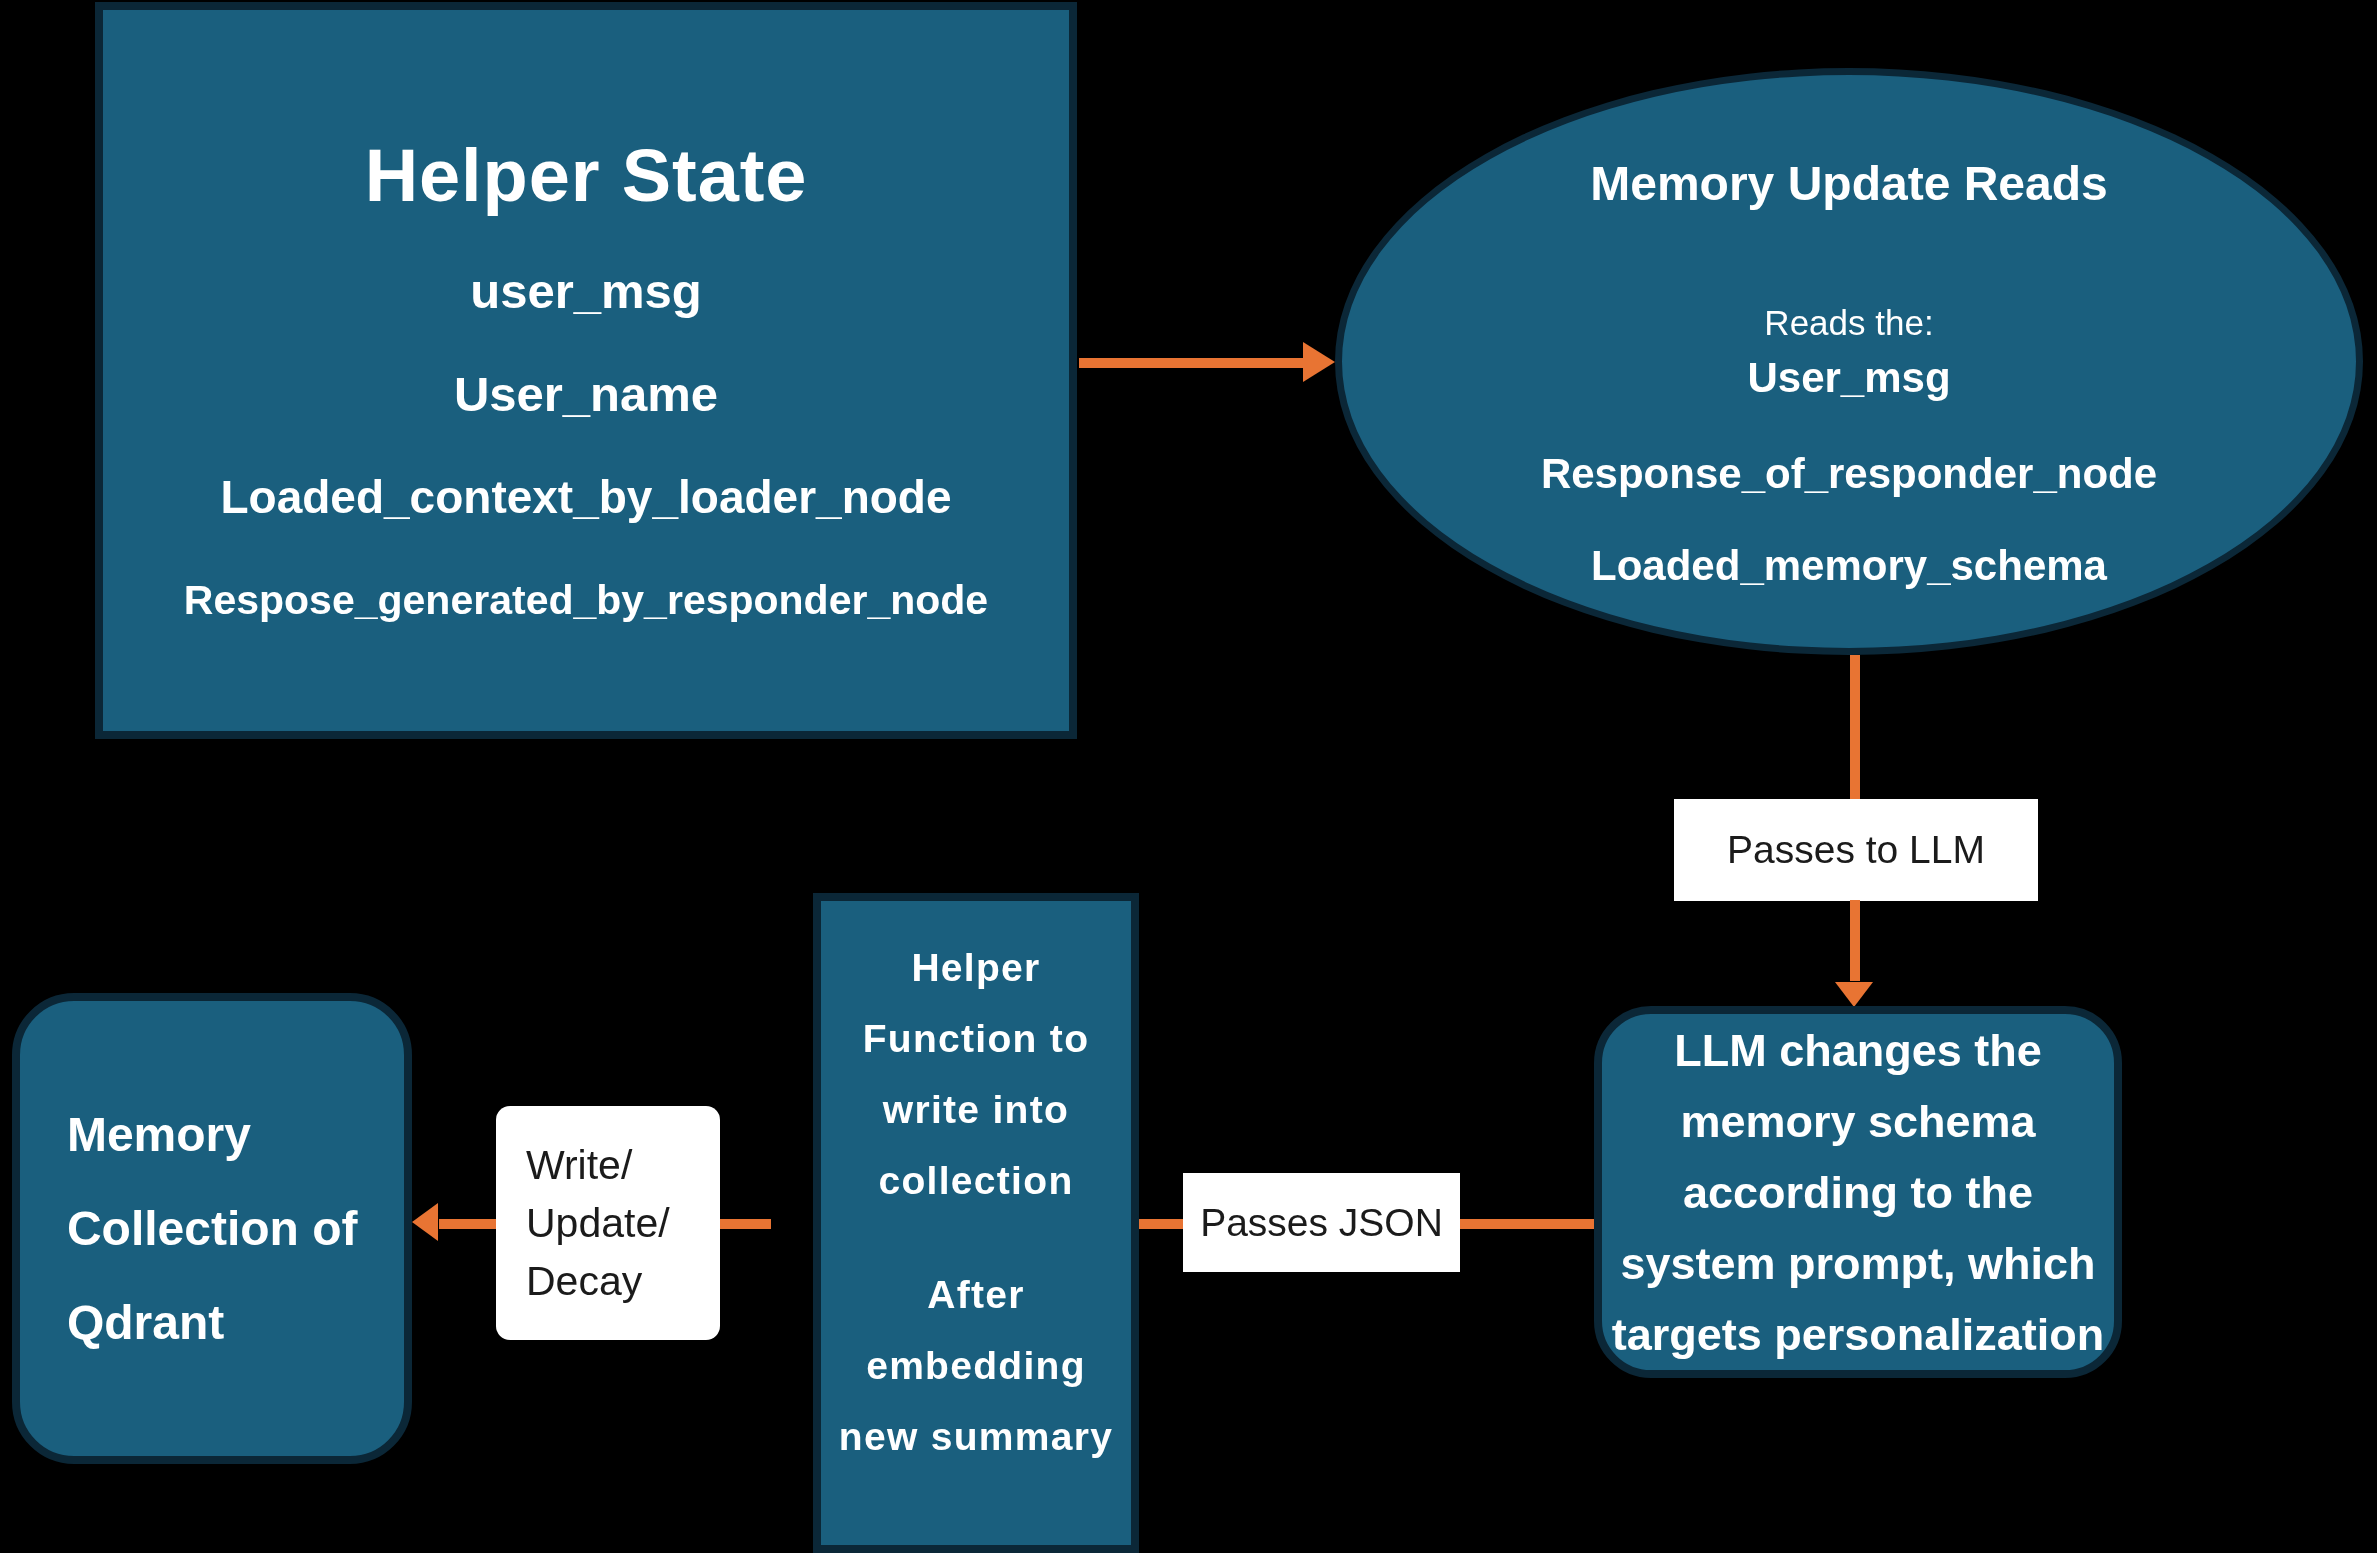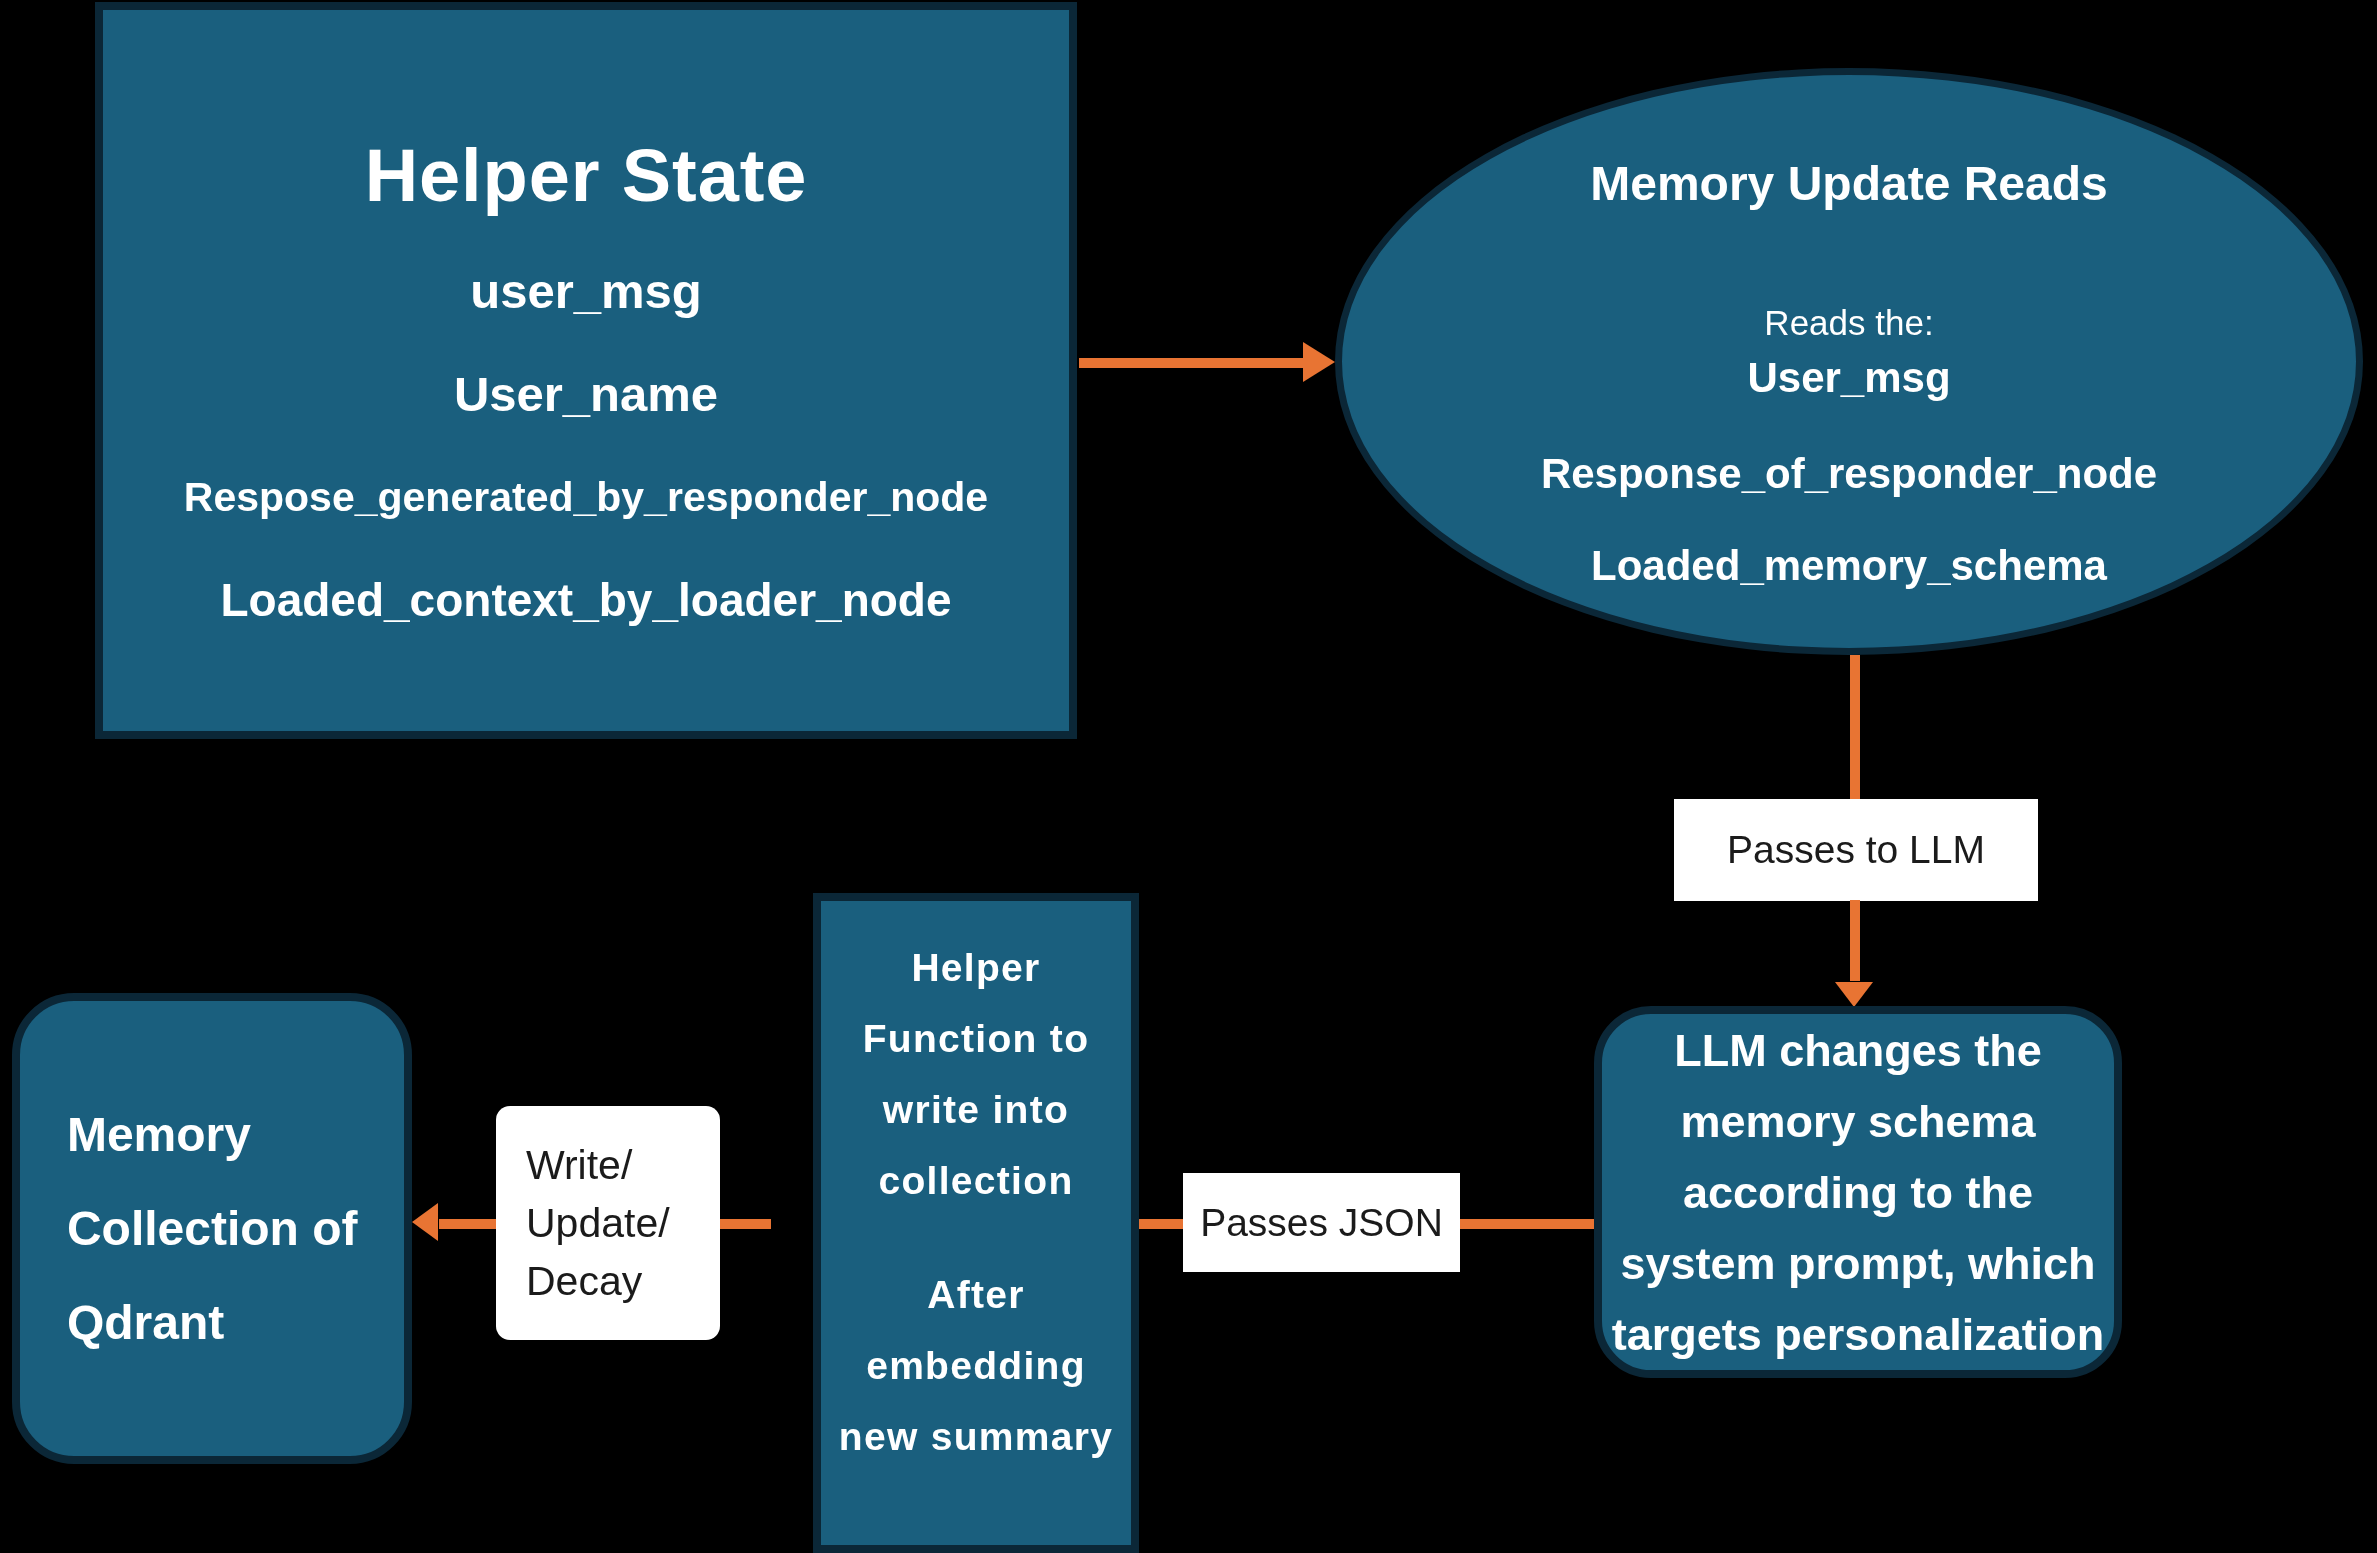--- a/index.html
+++ b/index.html
@@ -122,22 +122,22 @@
     border-top:19.4px solid transparent;border-bottom:19.4px solid transparent;}
 </style>
 </head>
 <body>
 
 <div class="abs node gs-box">
   <div class="abs gs-title">Helper State</div>
   <div class="abs gs-items">
     <div class="gs-item fs56">user_msg</div>
     <div class="gs-item fs56">User_name</div>
+    <div class="gs-item fs52">Loaded_context_by_loader_node</div>
     <div class="gs-item fs46">Respose_generated_by_responder_node</div>
-    <div class="gs-item fs52">Loaded_context_by_loader_node</div>
   </div>
 </div>
 
 <div class="abs abar a1-bar"></div>
 <div class="abs a1-head"></div>
 
 <div class="abs node mu-ellipse">
   <div class="abs mu-row mu-title">Memory Update Reads</div>
   <div class="abs mu-row mu-sub">Reads the:</div>
   <div class="abs mu-row mu-i0">User_msg</div>

